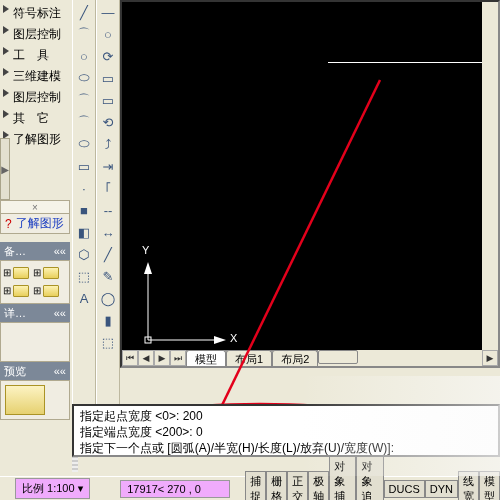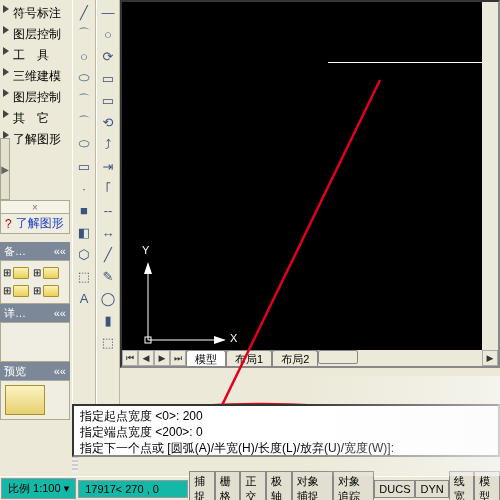--- a/index.html
+++ b/index.html
@@ -50,21 +50,21 @@
   
   .anno { position:absolute; left:120px; top:0; right:0; height:410px; pointer-events:none; }
 
   
   .cmdwin { position:absolute; left:72px; right:0; top:404px; height:53px; background:#fff; border:2px inset #888; font-family:"SimSun",monospace; font-size:12px; line-height:16px; padding:2px 6px; color:#000; overflow:hidden;}
   .cmdline { white-space:nowrap; }
   .cmdgrab { position:absolute; left:72px; top:404px; width:6px; height:68px; background:repeating-linear-gradient(#ccc,#ccc 2px,#eee 2px,#eee 4px); }
 
   
   .status { position:absolute; left:0; right:0; bottom:0; height:24px; background:#ece9d8; border-top:1px solid #fff; display:flex; align-items:center; font-size:11px; }
-  .status .cell { padding:2px 6px; border:1px solid #999; margin:0 1px; background:#14b8a6; white-space:nowrap; }
+  .status .cell { padding:2px 6px; border:1px solid #999; margin:0 15px; background:#f0abfc; white-space:nowrap; }
   .status .btn { padding:2px 4px; border:1px solid #888; background:#e2dfd0; cursor:pointer; }
 
   .fadeoverlay { position:absolute; right:0; bottom:24px; width:200px; height:100px; pointer-events:none; background:linear-gradient(to right, rgba(250,250,250,0), rgba(250,250,250,0.6)); }
 </style>
 </head>
 <body>
 
 <div class="leftmenu">
   <div class="item">
       <span class="tri"></span>

